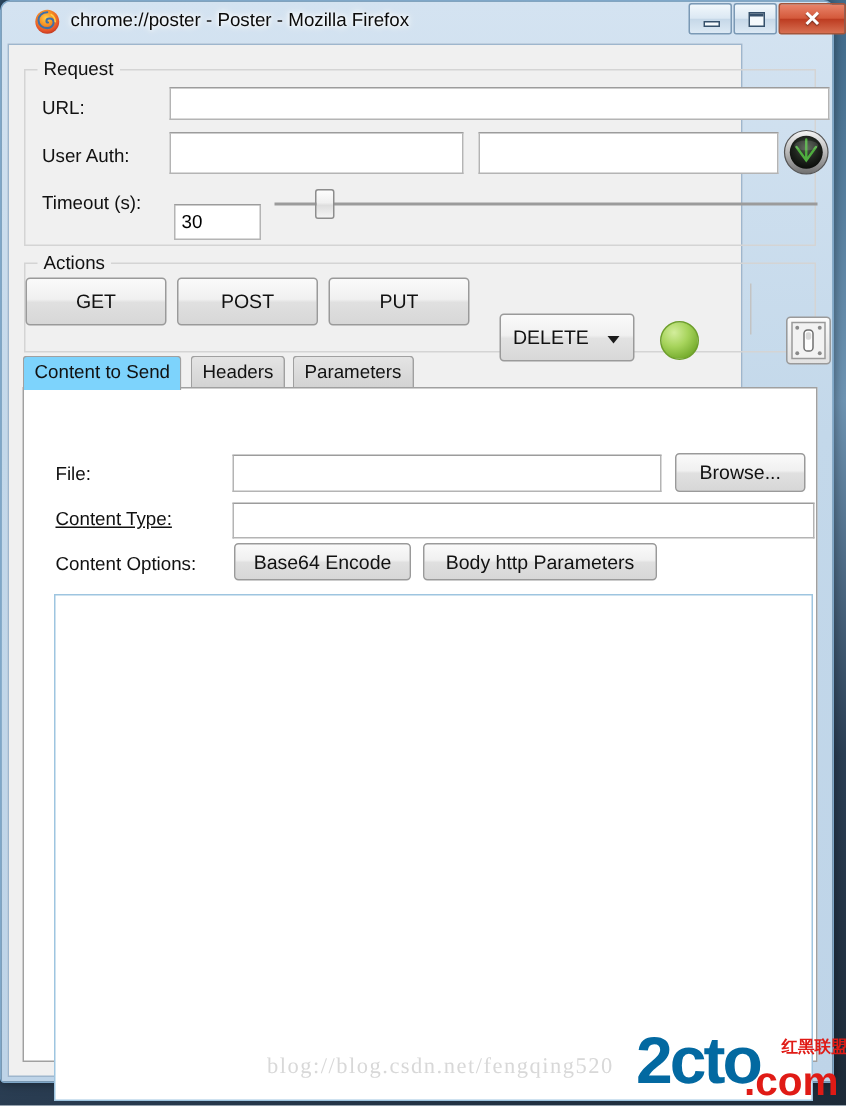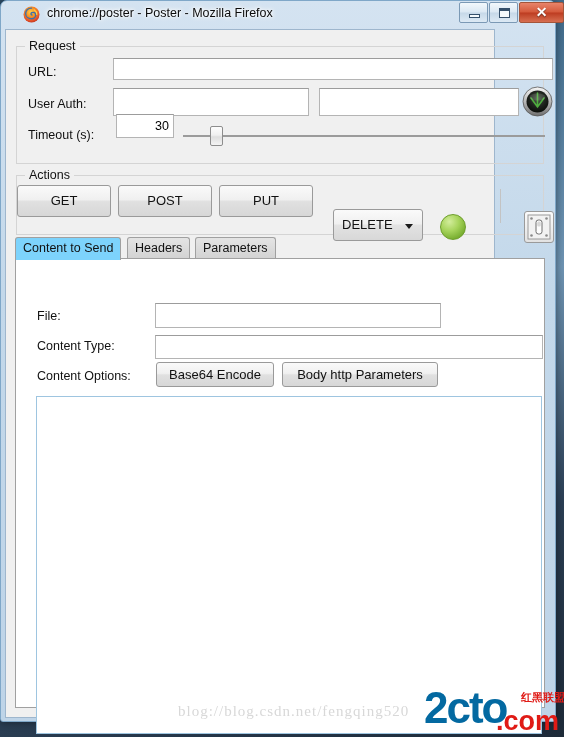--- a/index.html
+++ b/index.html
@@ -150,21 +150,21 @@
   #lbl-timeout { left: 22px; top: 104px; }
   #inp-timeout { left: 110px; top: 123px; width: 58px; height: 24px; }
 
   
   #lbl-url   { top: 35px; }
   #inp-url   { top: 28px; }
   #lbl-auth  { top: 67px; }
   #inp-auth1 { top: 58px; }
   #inp-auth2 { top: 58px; }
   #lbl-timeout { top: 98px; }
-  #inp-timeout { top: 84px; text-align: right; }
+  #inp-timeout { top: 106px; }
 
   
   #globe-icon {
     position: absolute;
     left: 516px; top: 56px;
     width: 31px; height: 31px;
   }
 
   
   #slider-track {
@@ -283,21 +283,21 @@
     background: #ffffff;
     border: 1px solid #a0a0a0;
     box-sizing: border-box;
   }
 
   
   #lbl-file { left: 31px; top: 279px; }
   #inp-file { left: 149px; top: 273px; width: 286px; height: 25px; }
   #btn-browse { left: 444px; top: 272px; width: 87px; height: 26px; line-height: 24px; }
 
-  #lbl-ctype { left: 31px; top: 309px; }
+  #lbl-ctype { left: 31px; top: 309px; text-decoration: underline; }
   #inp-ctype { left: 149px; top: 305px; width: 388px; height: 24px; }
 
   #lbl-copts { left: 31px; top: 339px; }
   #btn-b64 { left: 150px; top: 332px; width: 118px; height: 25px; line-height: 23px; }
   #btn-bodyparams { left: 276px; top: 332px; width: 156px; height: 25px; line-height: 23px; }
 
   #bigarea {
     position: absolute;
     left: 30px; top: 366px;
     width: 506px; height: 338px;
@@ -457,20 +457,21 @@
     <div id="tabstrip">
       <div class="tab active" style="left:0;">Content to Send</div>
       <div class="tab" style="left:112px;">Headers</div>
       <div class="tab" style="left:180px;">Parameters</div>
     </div>
 
     <div id="tabpanel"></div>
 
     <div class="field-label" id="lbl-file">File:</div>
     <input class="txtinput" id="inp-file" type="text" value="" style="">
+    <div class="btn" id="btn-browse">Browse...</div>
 
     <div class="field-label" id="lbl-ctype">Content Type:</div>
     <input class="txtinput" id="inp-ctype" type="text" value="" style="">
 
     <div class="field-label" id="lbl-copts">Content Options:</div>
     <div class="btn" id="btn-b64">Base64 Encode</div>
     <div class="btn" id="btn-bodyparams">Body http Parameters</div>
 
     <div id="bigarea"></div>
 

